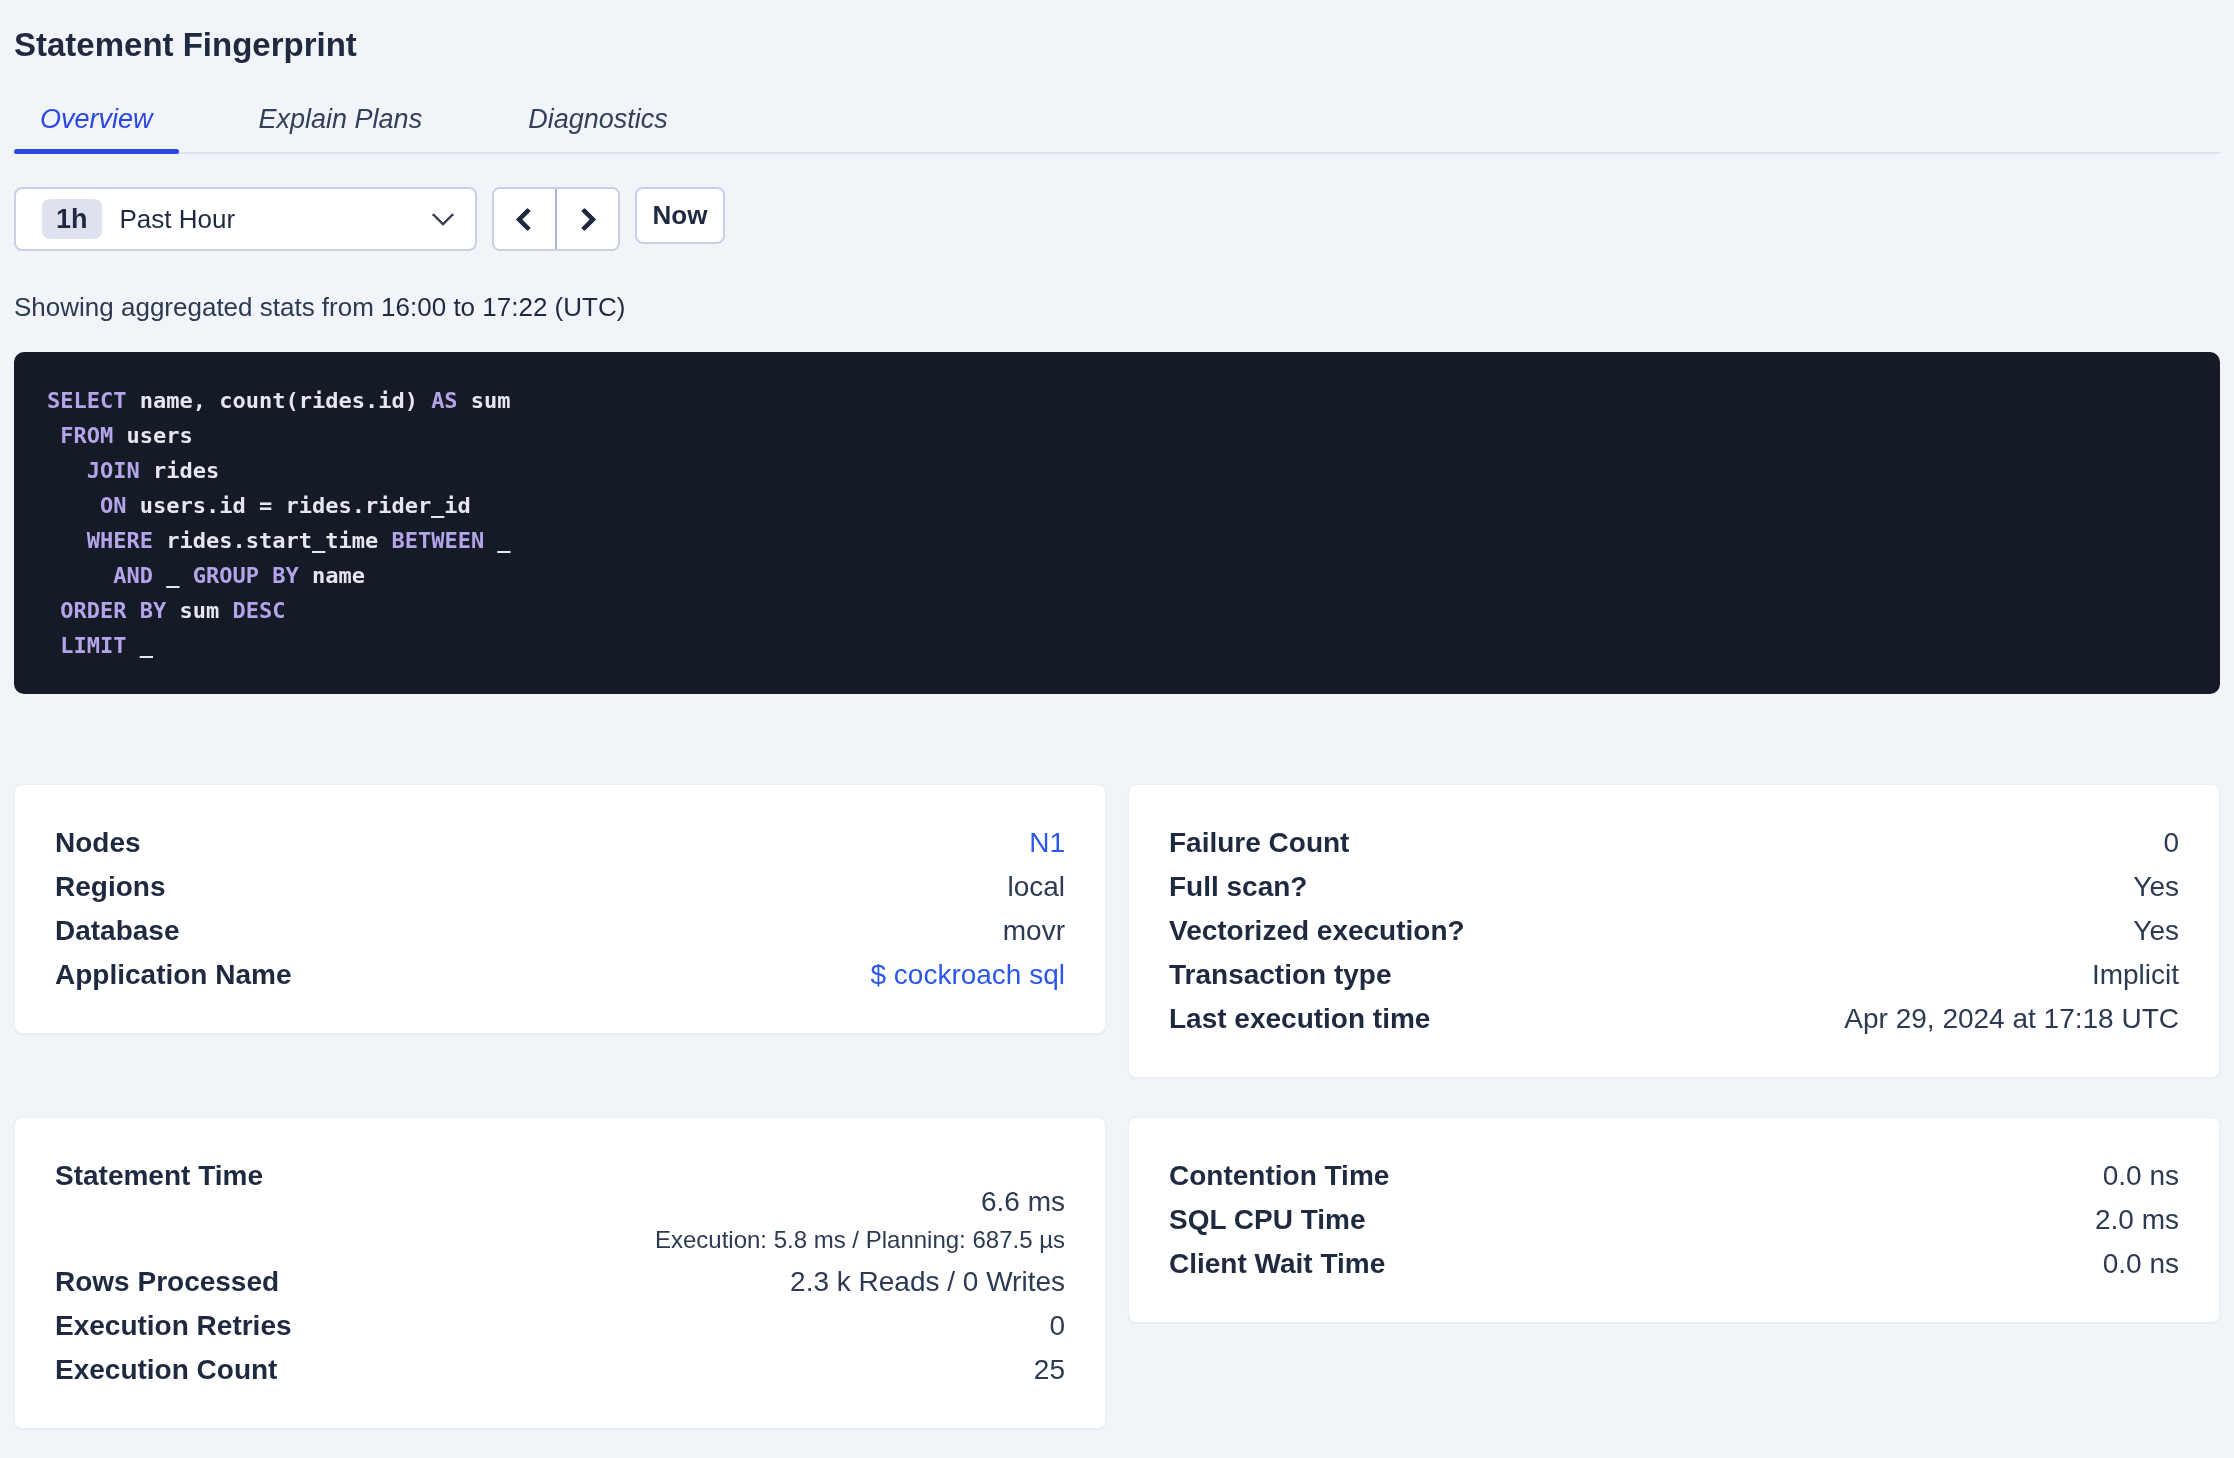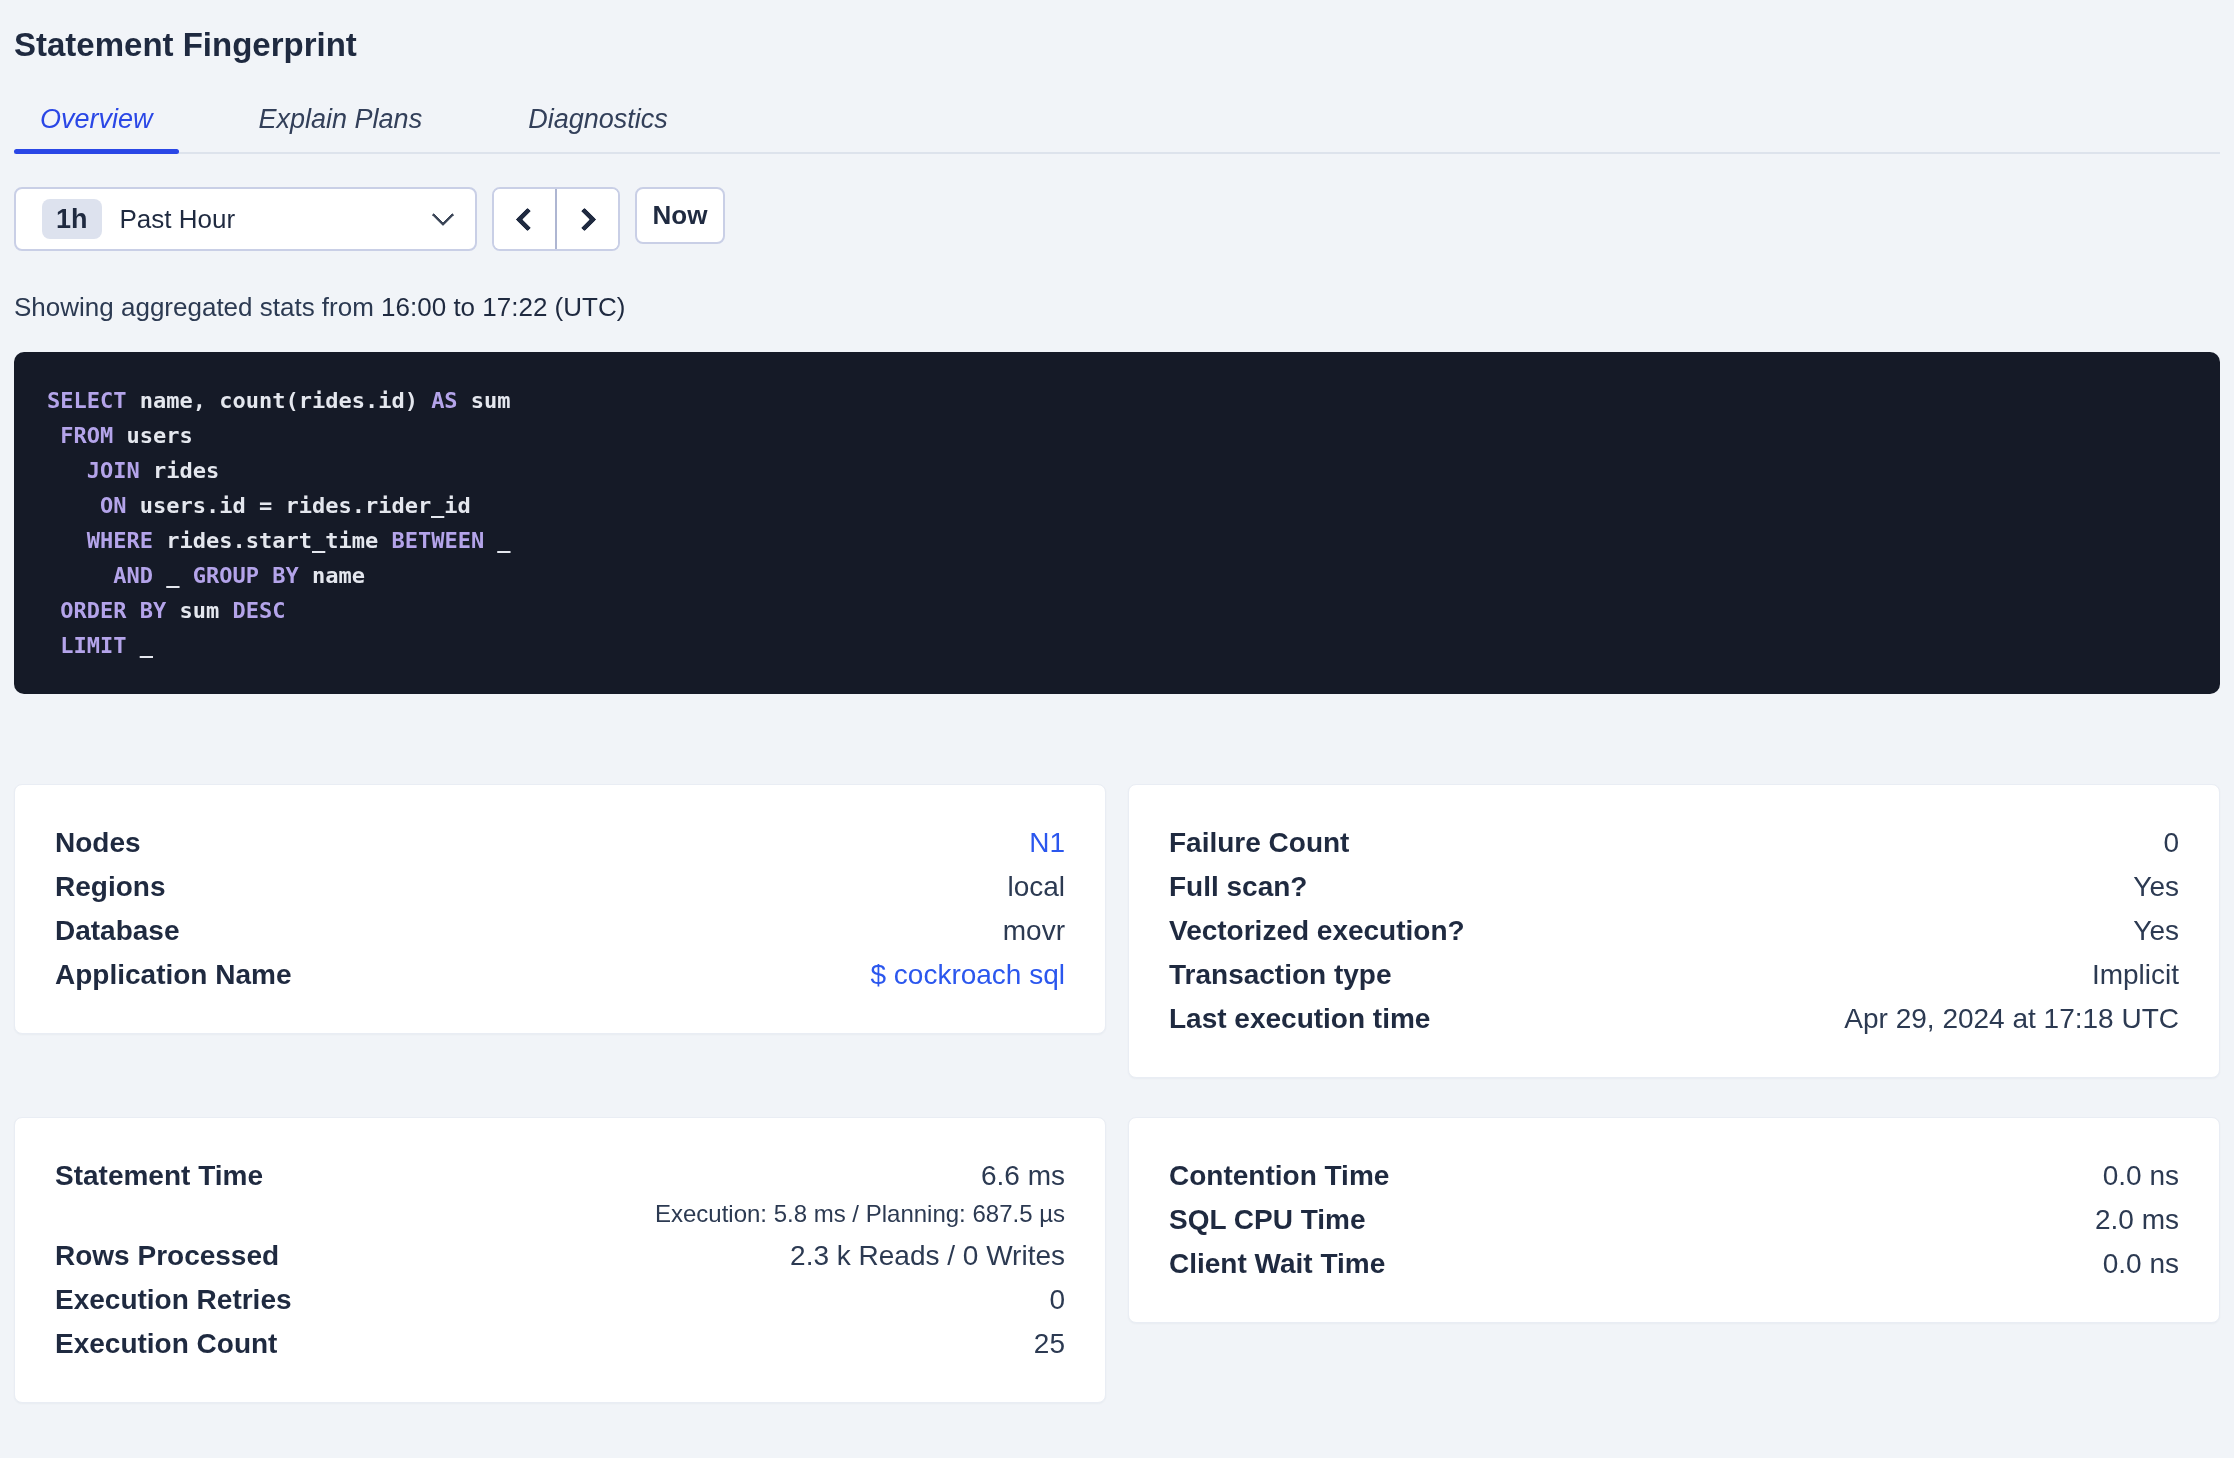--- a/index.html
+++ b/index.html
@@ -53,21 +53,21 @@
   
   .cards-row{display:grid;grid-template-columns:1fr 1fr;gap:22px;align-items:start;}
   .cards-row.first{margin-top:90px;}
   .cards-row.second{margin-top:39px;}
   .card{background:#fff;border:1px solid var(--card-border);border-radius:8px;padding:42px 40px;box-shadow:0 1px 2px rgba(30,42,72,0.04);}
   .crow{display:flex;justify-content:space-between;align-items:flex-start;}
   .crow + .crow{margin-top:12px;align-items:flex-end;}
   .clabel{font-size:28px;line-height:32px;font-weight:700;color:var(--text-dark);}
   .cvalue{font-size:28px;line-height:32px;color:var(--text-mid);text-align:right;}
   .cvalue.link{color:var(--link-blue);cursor:pointer;}
-  .vwrap{text-align:right;}
+  .vwrap{text-align:right;margin-top:26px;}
   .csub{font-size:24px;line-height:28px;color:var(--text-mid);margin-top:8px;}
 </style>
 </head>
 <body>
 
 <div class="content">
 
   <h1 class="page-title">Statement Fingerprint</h1>
 
   <div class="tabbar">

